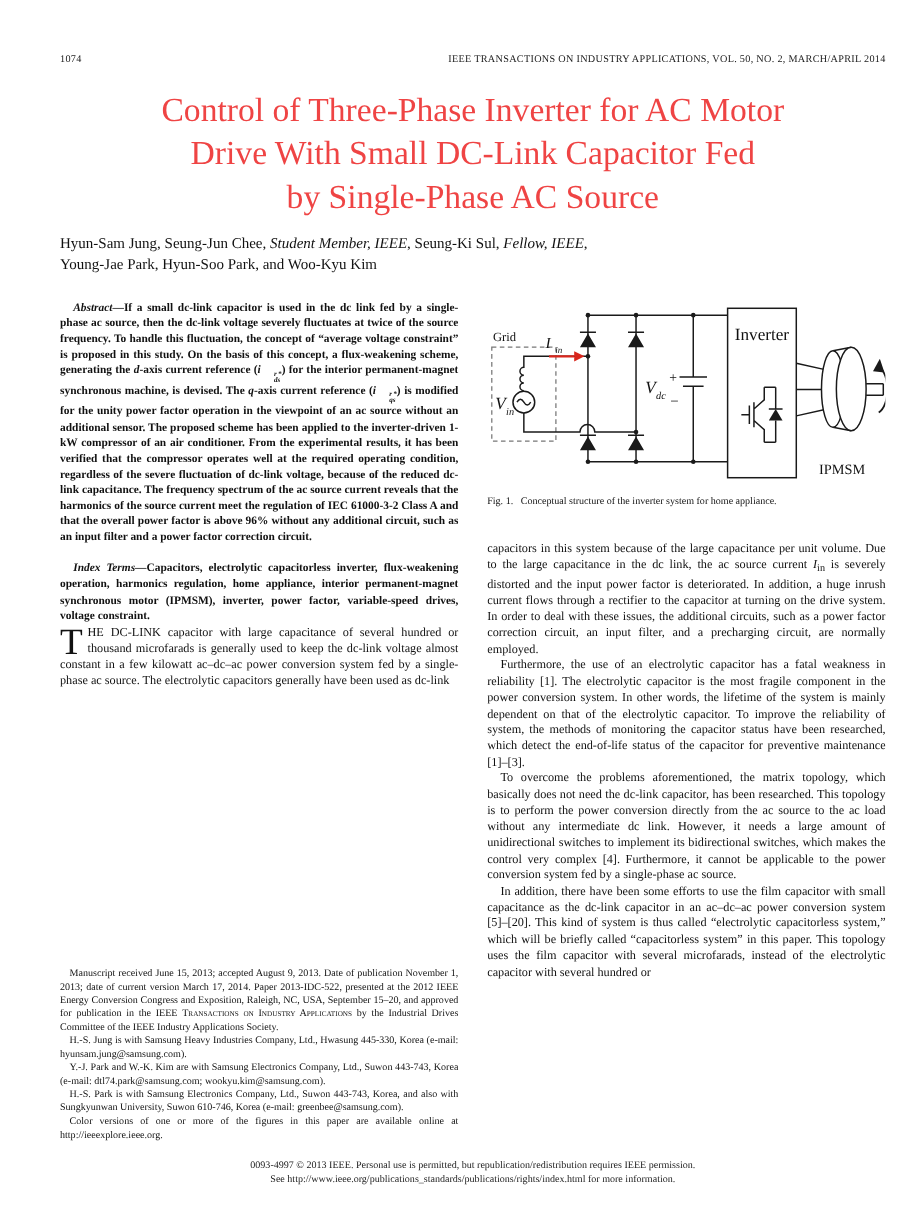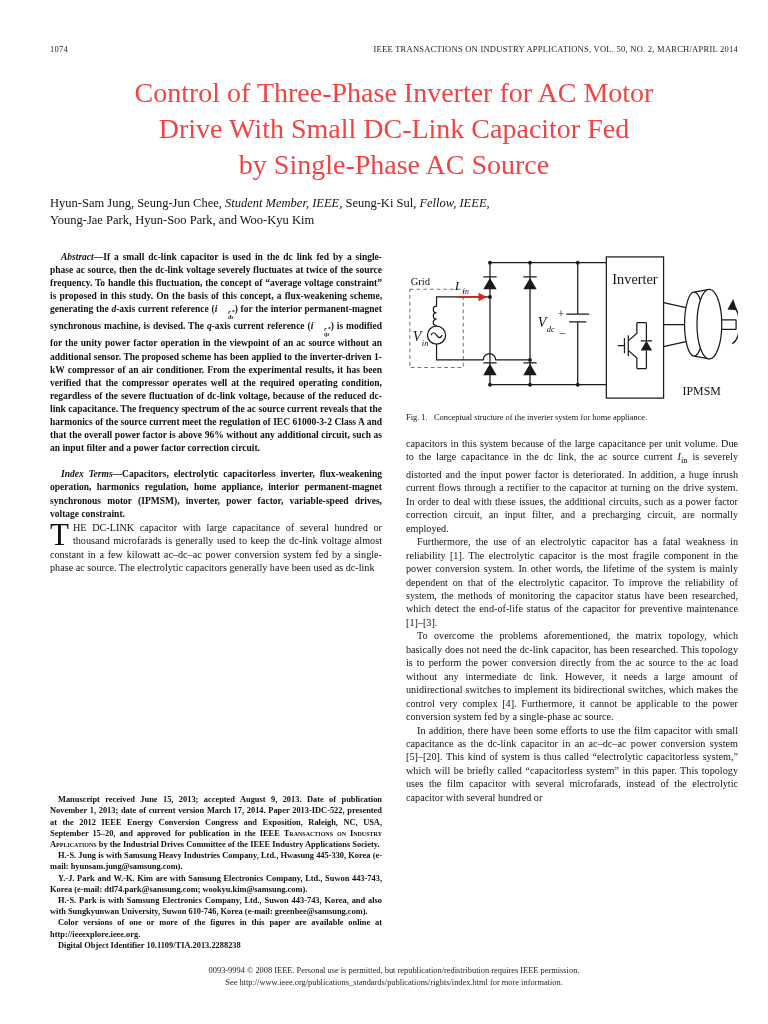--- a/index.html
+++ b/index.html
@@ -11,26 +11,26 @@
   .authors{text-align:left;font-size:12.5px;line-height:17px;margin-top:12px;}
   .columns{display:flex;gap:24px;margin-top:22px;height:700px;}
   .col{width:332px;display:flex;flex-direction:column;overflow:hidden;}
   p{margin:0;}
   .abstract,.index-terms{font-size:9.5px;font-weight:bold;line-height:13.1px;text-align:justify;text-indent:11px;}
   .index-terms{margin-top:13px;}
   .sec-head{text-align:center;font-variant:small-caps;font-size:11.5px;margin-top:17px;margin-bottom:8px;letter-spacing:.4px;}
   .body-par{font-size:10.2px;line-height:13.45px;text-align:justify;text-indent:11px;}
   .noindent{text-indent:0;}
   .dropcap{float:left;font-size:31px;line-height:25px;padding:1px 4px 0 0;}
-  .footnotes{margin-top:auto;font-size:8.4px;line-height:11.2px;text-align:justify;font-weight:bold;}
+  .footnotes{margin-top:auto;font-size:8.4px;line-height:11.2px;text-align:justify;}
   .footnotes p{text-indent:8px;}
   .sc{font-variant:small-caps;}
   .figure{margin-top:4px;}
   .figure svg{display:block;}
-  .caption{font-size:8.4px;line-height:11px;margin:12px 0 14px 0;text-align:left;text-indent:0;}
+  .caption{font-size:8.4px;line-height:11px;margin:12px 0 28px 0;text-align:left;text-indent:0;}
   .footer{text-align:center;font-size:8.4px;line-height:11.5px;margin-top:14px;color:#222;}
   .ss{display:inline-flex;flex-direction:column;align-items:flex-start;font-size:0.62em;line-height:.85;vertical-align:-0.35em;font-style:italic;}
   svg text{font-family:"Liberation Serif","DejaVu Serif",serif;fill:#111;}
 </style>
 </head>
 <body>
 
 <div class="page">
 
   <div class="running-head">
@@ -62,21 +62,20 @@
       <p class="index-terms"><i>Index Terms</i>—Capacitors, electrolytic capacitorless inverter, flux-weakening operation, harmonics regulation, home appliance, interior permanent-magnet synchronous motor (IPMSM), inverter, power factor, variable-speed drives, voltage constraint.</p>
       <p class="body-par noindent">
         <span class="dropcap">T</span><span>HE DC-LINK capacitor with large capacitance of several hundred or thousand microfarads is generally used to keep the dc-link voltage almost constant in a few kilowatt ac–dc–ac power conversion system fed by a single-phase ac source. The electrolytic capacitors generally have been used as dc-link</span>
       </p>
       <div class="footnotes">
         <p>Manuscript received June 15, 2013; accepted August 9, 2013. Date of publication November 1, 2013; date of current version March 17, 2014. Paper 2013-IDC-522, presented at the 2012 IEEE Energy Conversion Congress and Exposition, Raleigh, NC, USA, September 15–20, and approved for publication in the IEEE <span class="sc">Transactions on Industry Applications</span> by the Industrial Drives Committee of the IEEE Industry Applications Society.</p>
         <p>H.-S. Jung is with Samsung Heavy Industries Company, Ltd., Hwasung 445-330, Korea (e-mail: hyunsam.jung@samsung.com).</p>
         <p>Y.-J. Park and W.-K. Kim are with Samsung Electronics Company, Ltd., Suwon 443-743, Korea (e-mail: dtl74.park@samsung.com; wookyu.kim@samsung.com).</p>
         <p>H.-S. Park is with Samsung Electronics Company, Ltd., Suwon 443-743, Korea, and also with Sungkyunwan University, Suwon 610-746, Korea (e-mail: greenbee@samsung.com).</p>
         <p>Color versions of one or more of the figures in this paper are available online at http://ieeexplore.ieee.org.</p>
-        <p>Digital Object Identifier 10.1109/TIA.2013.2288238</p>
       </div>
     </div>
 
     <div class="col">
 
       <div class="figure">
         <svg viewBox="0 0 348 152" width="332" height="145" xmlns="http://www.w3.org/2000/svg">
 
           <rect x="4" y="36" width="56" height="82" fill="none" stroke="#777" stroke-width="1.1" stroke-dasharray="4 3"></rect>
           <g stroke="#1a1a1a" fill="none" stroke-width="1.3">
@@ -143,17 +142,17 @@
       <p class="caption">Fig. 1.&nbsp;&nbsp;&nbsp;Conceptual structure of the inverter system for home appliance.</p>
 
       <p class="body-par noindent">capacitors in this system because of the large capacitance per unit volume. Due to the large capacitance in the dc link, the ac source current <i>I</i><sub>in</sub> is severely distorted and the input power factor is deteriorated. In addition, a huge inrush current flows through a rectifier to the capacitor at turning on the drive system. In order to deal with these issues, the additional circuits, such as a power factor correction circuit, an input filter, and a precharging circuit, are normally employed.</p>
       <p class="body-par">Furthermore, the use of an electrolytic capacitor has a fatal weakness in reliability [1]. The electrolytic capacitor is the most fragile component in the power conversion system. In other words, the lifetime of the system is mainly dependent on that of the electrolytic capacitor. To improve the reliability of system, the methods of monitoring the capacitor status have been researched, which detect the end-of-life status of the capacitor for preventive maintenance [1]–[3].</p>
       <p class="body-par">To overcome the problems aforementioned, the matrix topology, which basically does not need the dc-link capacitor, has been researched. This topology is to perform the power conversion directly from the ac source to the ac load without any intermediate dc link. However, it needs a large amount of unidirectional switches to implement its bidirectional switches, which makes the control very complex [4]. Furthermore, it cannot be applicable to the power conversion system fed by a single-phase ac source.</p>
       <p class="body-par">In addition, there have been some efforts to use the film capacitor with small capacitance as the dc-link capacitor in an ac–dc–ac power conversion system [5]–[20]. This kind of system is thus called “electrolytic capacitorless system,” which will be briefly called “capacitorless system” in this paper. This topology uses the film capacitor with several microfarads, instead of the electrolytic capacitor with several hundred or</p>
     </div>
   </div>
 
   <div class="footer">
-    <div>0093-9994 © 2008 IEEE. Personal use is permitted, but republication/redistribution requires IEEE permission.</div>
+    <div>0093-4997 © 2013 IEEE. Personal use is permitted, but republication/redistribution requires IEEE permission.</div>
     <div>See http://www.ieee.org/publications_standards/publications/rights/index.html for more information.</div>
   </div>
 
 </div>
 
 </body></html>

